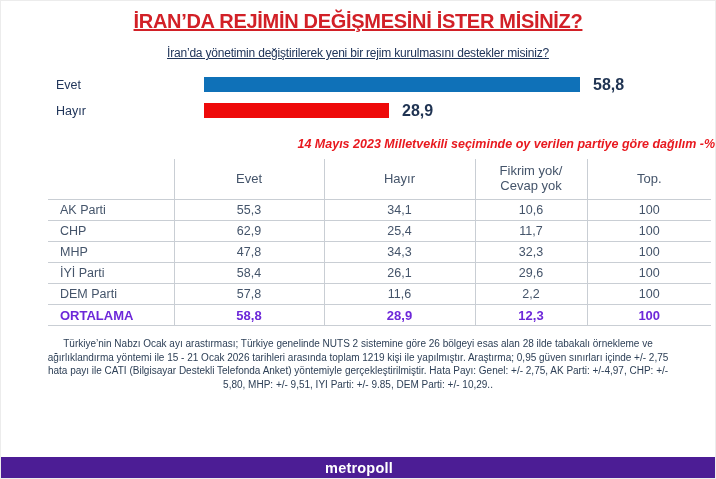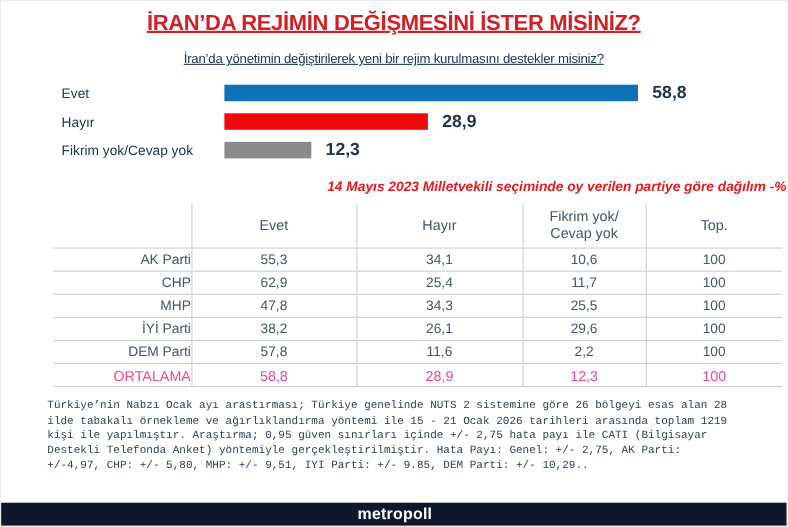--- a/index.html
+++ b/index.html
@@ -64,42 +64,42 @@
   .party-table th,.party-table td{
     border-bottom:1px solid #c9ced4;
     color:#44546a;
     font-weight:normal;
     text-align:center;
     padding:0;
   }
   .party-table th{font-size:13px;height:40px;vertical-align:middle;line-height:1.15;white-space:pre-line;}
   .party-table td{font-size:12.5px;height:20px;}
   .party-table th + th, .party-table td + td{border-left:1px solid #c9ced4;}
-  .party-table .cell-party{text-align:right;padding-left:12px;}
-  .party-table tr.total td{font-weight:normal;color:#ec4899;font-size:13px;}
+  .party-table .cell-party{text-align:left;padding-left:12px;}
+  .party-table tr.total td{font-weight:bold;color:#6d28d9;font-size:13px;}
   .footnote{
     margin:11px auto 0 auto;
     width:630px;
+    text-align:center;
     font-size:10px;
     line-height:13.5px;
     color:#2e4057;
-    font-family:Liberation Mono, monospace;
   }
   .source{
     margin-top:9px;
     text-align:center;
     font-size:9.5px;
     font-weight:bold;
     color:#1f3352;
     letter-spacing:0.1px;
   }
   .footer-bar{
     position:absolute;left:0;bottom:0;
     width:716px;height:21px;
-    background:#0f172a;
+    background:#4c1d95;
     display:flex;align-items:center;justify-content:center;
   }
   .logo{
     color:#ffffff;font-size:14.5px;font-weight:bold;letter-spacing:0.2px;
   }
 </style>
 </head>
 <body>
 
 <div class="page">
@@ -111,25 +111,20 @@
   <div class="chart">
     <div class="chart-row">
       <div class="chart-label">Evet</div>
       <div class="bar" style="width: 376px; background: rgb(15, 113, 184);"></div>
       <div class="chart-value">58,8</div>
     </div>
     <div class="chart-row">
       <div class="chart-label">Hayır</div>
       <div class="bar" style="width: 185px; background: rgb(238, 10, 10);"></div>
       <div class="chart-value">28,9</div>
-    </div>
-    <div class="chart-row">
-      <div class="chart-label">Fikrim yok/Cevap yok</div>
-      <div class="bar" style="width: 79px; background: rgb(138, 138, 138);"></div>
-      <div class="chart-value">12,3</div>
     </div>
   </div>
 
   <div class="caption">14 Mayıs 2023 Milletvekili seçiminde oy verilen partiye göre dağılım -%</div>
 
   <table class="party-table">
     <colgroup>
       <col class="c-party">
         <col class="c-evet">
         <col class="c-hayir">
@@ -158,26 +153,26 @@
         <td class="cell-party">CHP</td>
         <td>62,9</td>
         <td>25,4</td>
         <td>11,7</td>
         <td>100</td>
       </tr>
       <tr>
         <td class="cell-party">MHP</td>
         <td>47,8</td>
         <td>34,3</td>
-        <td>25,5</td>
+        <td>32,3</td>
         <td>100</td>
       </tr>
       <tr>
         <td class="cell-party">İYİ Parti</td>
-        <td>38,2</td>
+        <td>58,4</td>
         <td>26,1</td>
         <td>29,6</td>
         <td>100</td>
       </tr>
       <tr>
         <td class="cell-party">DEM Parti</td>
         <td>57,8</td>
         <td>11,6</td>
         <td>2,2</td>
         <td>100</td>

